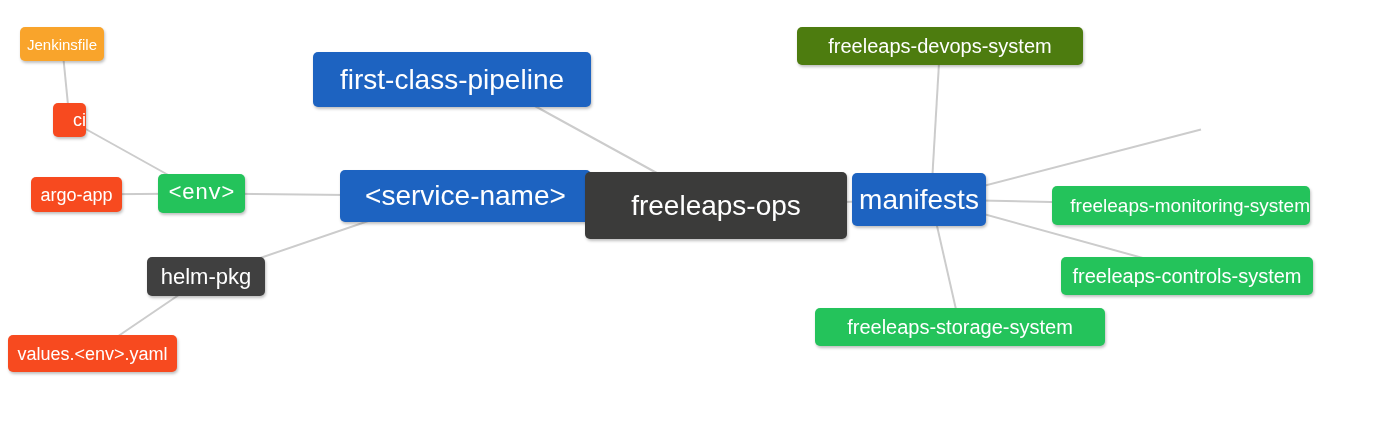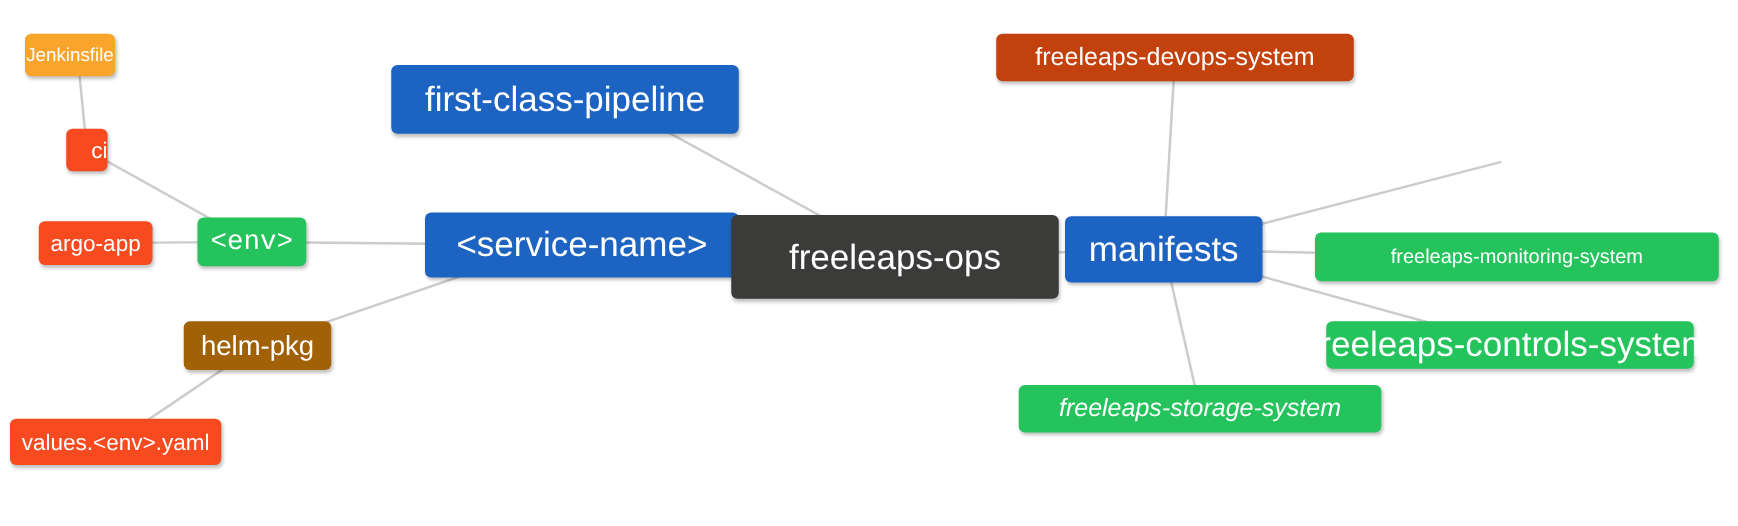--- a/index.html
+++ b/index.html
@@ -50,55 +50,55 @@
       <line x1="92.5" y1="353.5" x2="206" y2="276.5" stroke="#cccccc" stroke-width="2"></line>
       <line x1="441.5" y1="196" x2="716" y2="205.5" stroke="#cccccc" stroke-width="2"></line>
       <line x1="452" y1="60.5" x2="716" y2="205.5" stroke="#cccccc" stroke-width="2"></line>
       <line x1="716" y1="205.5" x2="931" y2="199.5" stroke="#cccccc" stroke-width="2"></line>
       <line x1="931" y1="199.5" x2="940" y2="46" stroke="#cccccc" stroke-width="2"></line>
       <line x1="931" y1="199.5" x2="1201" y2="129.5" stroke="#cccccc" stroke-width="2"></line>
       <line x1="931" y1="199.5" x2="1213.5" y2="205.5" stroke="#cccccc" stroke-width="2"></line>
       <line x1="931" y1="199.5" x2="1208" y2="276" stroke="#cccccc" stroke-width="2"></line>
       <line x1="931" y1="199.5" x2="960" y2="327" stroke="#cccccc" stroke-width="2"></line>
     </svg>
-<div class="node" style="left: 20px; top: 27px; width: 72px; height: 34px; font-size: 15px; background: rgb(249, 164, 43);">
+<div class="node" style="left: 20px; top: 27px; width: 84px; height: 34px; font-size: 15px; background: rgb(249, 164, 43);">
       <span>Jenkinsfile</span>
     </div>
     <div class="node" style="left: 53px; top: 103px; width: 33px; height: 34px; font-size: 18px; background: rgb(247, 74, 31); padding-left: 20px;">
       <span>ci</span>
     </div>
     <div class="node" style="left: 31px; top: 177px; width: 91px; height: 35px; font-size: 18px; background: rgb(247, 74, 31);">
       <span>argo-app</span>
     </div>
     <div class="node" style="left: 158px; top: 174px; width: 87px; height: 39px; font-size: 22px; background: rgb(36, 195, 91); font-family: Liberation Mono, monospace;">
       <span>&lt;env&gt;</span>
     </div>
-    <div class="node" style="left: 147px; top: 257px; width: 118px; height: 39px; font-size: 22px; background: #a16207;">
+    <div class="node" style="left: 147px; top: 257px; width: 118px; height: 39px; font-size: 22px; background: #404040;">
       <span>helm-pkg</span>
     </div>
     <div class="node" style="left: 8px; top: 335px; width: 169px; height: 37px; font-size: 18px; background: rgb(247, 74, 31);">
       <span>values.&lt;env&gt;.yaml</span>
     </div>
     <div class="node" style="left: 313px; top: 33px; width: 278px; height: 55px; font-size: 28px; background: rgb(29, 99, 193); margin-top: 19px;">
       <span>first-class-pipeline</span>
     </div>
     <div class="node" style="left: 316px; top: 170px; width: 251px; height: 52px; font-size: 28px; background: rgb(29, 99, 193); margin-left: 24px;">
       <span>&lt;service-name&gt;</span>
     </div>
     <div class="node" style="left: 585px; top: 172px; width: 262px; height: 67px; font-size: 28px; background: rgb(59, 59, 58);">
       <span>freeleaps-ops</span>
     </div>
-    <div class="node" style="left: 852px; top: 173px; width: 158px; height: 53px; font-size: 28px; background: rgb(29, 99, 193);">
+    <div class="node" style="left: 852px; top: 173px; width: 134px; height: 53px; font-size: 28px; background: rgb(29, 99, 193);">
       <span>manifests</span>
     </div>
-    <div class="node" style="left: 797px; top: 27px; width: 286px; height: 38px; font-size: 20px; background: #c2410c;">
+    <div class="node" style="left: 797px; top: 27px; width: 286px; height: 38px; font-size: 20px; background: #4d7c0f;">
       <span>freeleaps-devops-system</span>
     </div>
-    <div class="node" style="left: 1052px; top: 186px; width: 323px; height: 39px; font-size: 16px; background: rgb(36, 195, 91);">
+    <div class="node" style="left: 1052px; top: 186px; width: 258px; height: 39px; font-size: 19px; background: rgb(36, 195, 91); justify-content: flex-end;">
       <span>freeleaps-monitoring-system</span>
     </div>
-    <div class="node" style="left: 1061px; top: 257px; width: 294px; height: 38px; font-size: 28px; background: rgb(36, 195, 91);">
+    <div class="node" style="left: 1061px; top: 257px; width: 252px; height: 38px; font-size: 20px; background: rgb(36, 195, 91);">
       <span>freeleaps-controls-system</span>
     </div>
-    <div class="node" style="left: 815px; top: 308px; width: 290px; height: 38px; font-size: 20px; background: rgb(36, 195, 91); font-style: italic;">
+    <div class="node" style="left: 815px; top: 308px; width: 290px; height: 38px; font-size: 20px; background: rgb(36, 195, 91);">
       <span>freeleaps-storage-system</span>
     </div>
   </div>
 
 </body></html>

